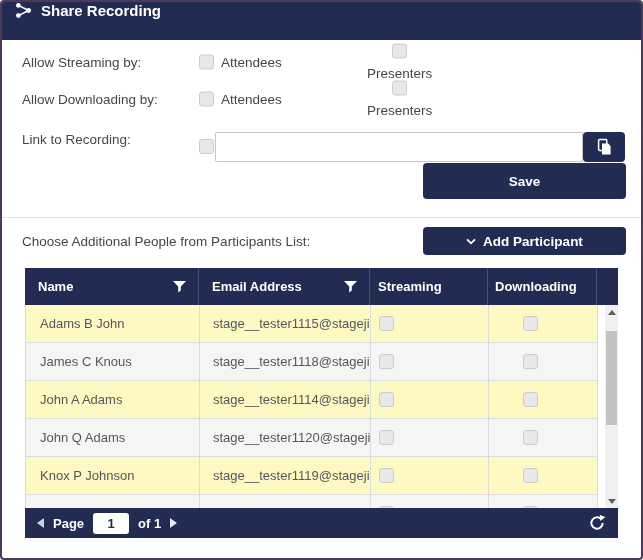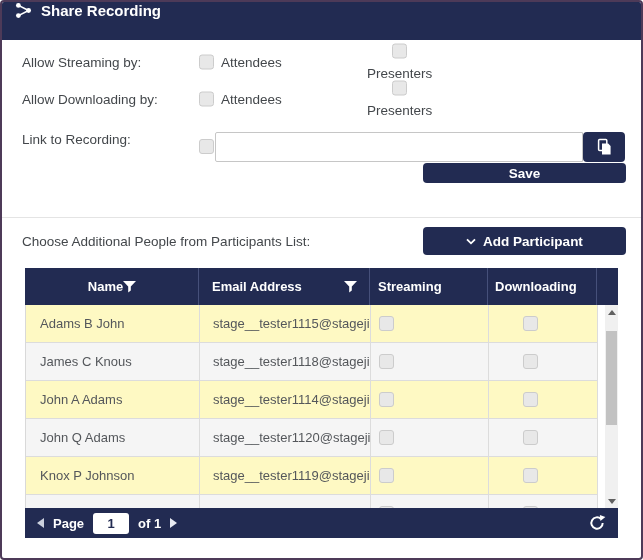--- a/index.html
+++ b/index.html
@@ -24,28 +24,28 @@
   .link-row{position:absolute;top:130px;left:0;width:100%;height:14px;}
   .link-cb{position:absolute;left:197px;top:7px;}
   .link-input{position:absolute;left:213px;top:0;width:368px;height:30px;
     border:1px solid #c6c6c6;box-sizing:border-box;border-radius:2px 0 0 2px;
     font-family:"Liberation Sans",sans-serif;font-size:13px;padding:0 6px;color:#444;}
   .copy-btn{position:absolute;left:581px;top:0;width:42px;height:30px;background:#222b52;
     border-radius:4px;display:flex;align-items:center;justify-content:center;cursor:pointer;}
   .btn-primary{position:absolute;background:#222b52;color:#fff;font-size:13.5px;
     font-weight:bold;display:flex;align-items:center;justify-content:center;
     border-radius:4px;gap:7px;cursor:pointer;}
-  .save-btn{top:161px;left:421px;width:203px;height:20px;}
+  .save-btn{top:161px;left:421px;width:203px;height:36px;}
   .add-btn{top:225px;left:421px;width:203px;height:28px;}
   .divider{position:absolute;top:215px;left:0;width:100%;height:0;border-top:1px solid #e4e4e4;}
   .choose-label{position:absolute;top:232px;left:20px;font-size:13.5px;color:#43474b;}
   .table{position:absolute;top:266px;left:23px;width:593px;}
   .thead{display:flex;height:37px;background:#222b52;color:#fff;font-size:13px;font-weight:bold;}
   .th{display:flex;align-items:center;box-sizing:border-box;border-right:1px solid #46507a;}
-  .th-name{width:174px;padding-left:13px;justify-content:center;padding-right:12px;}
+  .th-name{width:174px;padding-left:13px;justify-content:space-between;padding-right:12px;}
   .th-email{width:171px;padding-left:13px;justify-content:space-between;padding-right:12px;}
   .th-streaming{width:118px;padding-left:8px;}
   .th-downloading{width:109px;padding-left:7px;}
   .th-sliver{width:21px;border-right:none;}
   .tbody{position:relative;height:203px;overflow:hidden;border-left:1px solid #d9d9d9;background:#fff;}
   .tr{display:flex;height:38px;box-sizing:border-box;border-bottom:1px solid #dcdcdc;
     background:#fef9c3;font-size:13px;color:#54575b;width:572px;cursor:pointer;}
   .tr.alt{background:#f5f5f5;}
   .td{display:flex;align-items:center;box-sizing:border-box;border-right:1px solid #dcdcdc;overflow:hidden;white-space:nowrap;}
   .td-name{width:174px;padding-left:14px;}

